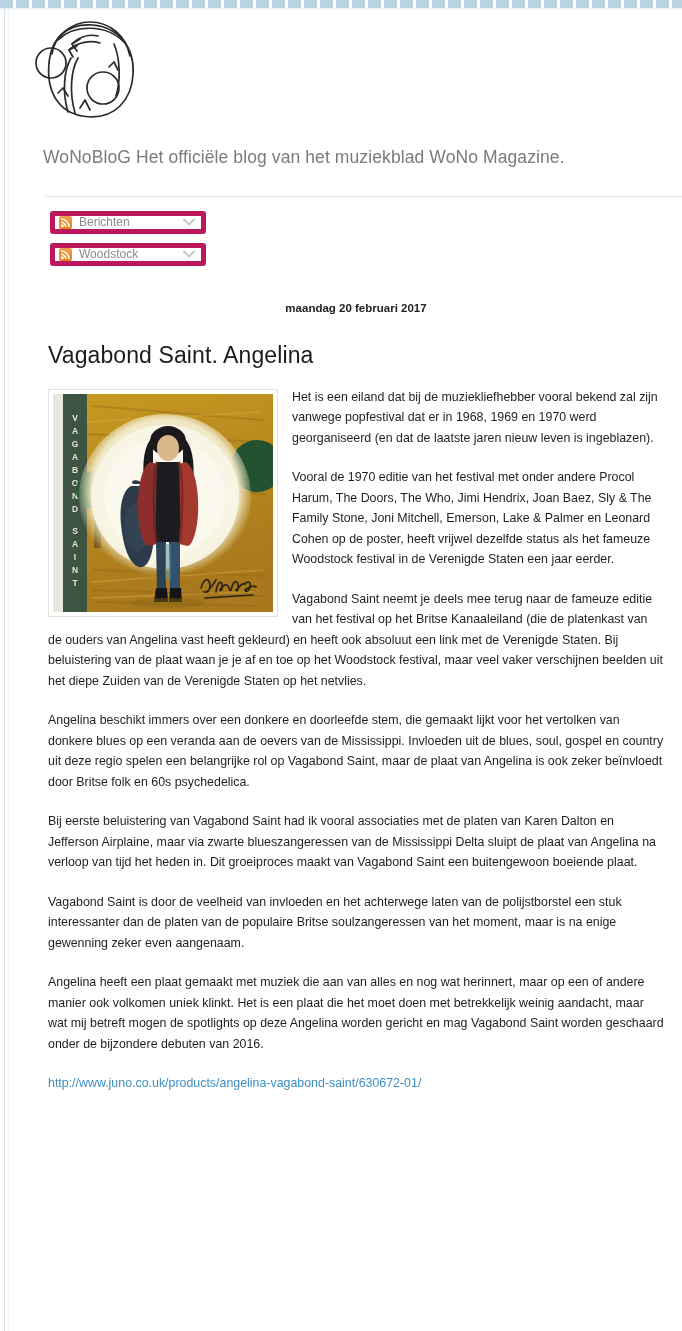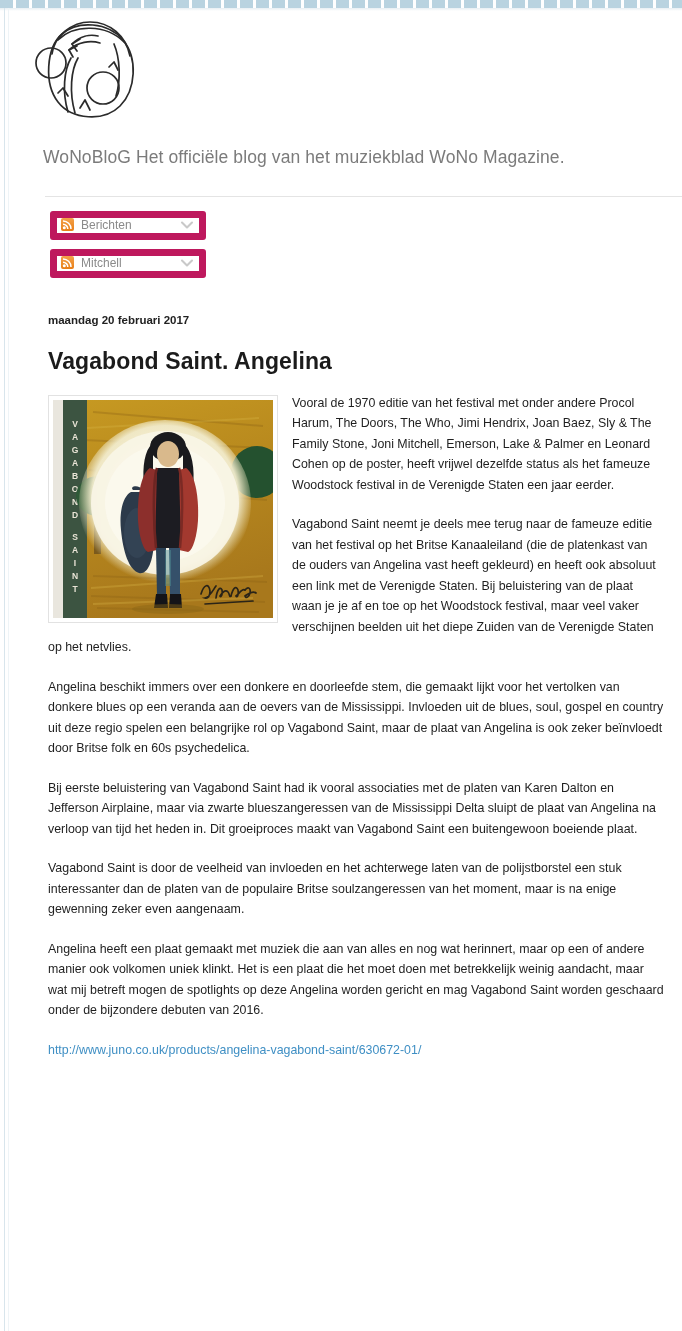--- a/index.html
+++ b/index.html
@@ -83,27 +83,27 @@
     height: 1px;
     background: #e4e4e4;
   }
 
   
   .feeds {
     padding: 14px 0 0 50px;
   }
   .feed-btn {
     width: 156px;
-    height: 29px;
+    height: 23px;
     box-sizing: border-box;
-    border: 7px solid #be185d;
+    border: 5px solid #be185d;
     border-radius: 3px;
     background: #ffffff;
     display: flex;
-    align-items: flex-start;
+    align-items: flex-end;
     padding: 0 5px 0 4px;
     margin-bottom: 9px;
     cursor: pointer;
   }
   .rss-icon {
     width: 13px;
     height: 13px;
     border-radius: 2px;
     background: linear-gradient(to bottom, #f3a24a, #e97e16);
     flex: 0 0 auto;
@@ -126,26 +126,27 @@
 
   
   .post {
     padding: 27px 18px 0 45px;
   }
   .post-date {
     font-size: 11.5px;
     font-weight: bold;
     color: #222222;
     margin: 0 0 0 3px;
+    text-align: center;
   }
   .post-title {
     font-size: 23px;
-    font-weight: 700;
+    font-weight: 400;
     color: #1b1b1b;
-    margin: 22px 0 0 3px;
+    margin: 28px 0 0 3px;
     letter-spacing: .1px;
   }
 
   .post-body {
     margin-top: 18px;
     font-size: 12.4px;
     line-height: 20.5px;
     color: #1f1f1f;
     text-align: left;
   }
@@ -233,21 +234,21 @@
     </div>
 
     <div class="feed-btn">
       <span class="rss-icon">
         <svg width="13" height="13" viewBox="0 0 13 13" aria-hidden="true">
           <circle cx="3.3" cy="9.7" r="1.5" fill="#ffffff"></circle>
           <path d="M2 6.2 A4.8 4.8 0 0 1 6.8 11" fill="none" stroke="#ffffff" stroke-width="1.5"></path>
           <path d="M2 3.0 A8 8 0 0 1 10 11" fill="none" stroke="#ffffff" stroke-width="1.5"></path>
         </svg>
       </span>
-      <span class="feed-label">Mitchell</span>
+      <span class="feed-label">Woodstock</span>
       <span class="chev">
         <svg width="14" height="14" viewBox="0 0 14 14" aria-hidden="true">
           <path d="M2 4.5 L7 9.5 L12 4.5" fill="none" stroke="#9d9d9d" stroke-width="2.1" stroke-linecap="round" stroke-linejoin="round"></path>
         </svg>
       </span>
     </div>
 
   </div>
 
   <div class="post">
@@ -344,20 +345,21 @@
           <g fill="none" stroke="#2a2418" stroke-width="1.7" stroke-linecap="round">
             <path d="M148 194 C151 184, 156 183, 157 191 C157 196, 155 199, 152 198 C157 197, 160 190, 163 186"></path>
             <path d="M163 198 C164 190, 167 186, 169 190 C170 194, 168 198, 167 196 C169 193, 172 189, 175 192 C177 194, 176 198, 178 196"></path>
             <path d="M178 196 C180 188, 183 185, 185 190 C186 195, 184 198, 183 196 C186 194, 189 188, 192 190"></path>
             <path d="M192 190 C195 186, 198 188, 197 193 C196 197, 193 199, 192 196 C195 194, 199 190, 203 193"></path>
             <path d="M152 204 L200 201"></path>
           </g>
         </svg>
       </div>
 
+      <p>Het is een eiland dat bij de muziekliefhebber vooral bekend zal zijn vanwege popfestival dat er in 1968, 1969 en 1970 werd georganiseerd (en dat de laatste jaren nieuw leven is ingeblazen).</p>
       <p>Vooral de 1970 editie van het festival met onder andere Procol Harum, The Doors, The Who, Jimi Hendrix, Joan Baez, Sly &amp; The Family Stone, Joni Mitchell, Emerson, Lake &amp; Palmer en Leonard Cohen op de poster, heeft vrijwel dezelfde status als het fameuze Woodstock festival in de Verenigde Staten een jaar eerder.</p>
       <p>Vagabond Saint neemt je deels mee terug naar de fameuze editie van het festival op het Britse Kanaaleiland (die de platenkast van de ouders van Angelina vast heeft gekleurd) en heeft ook absoluut een link met de Verenigde Staten. Bij beluistering van de plaat waan je je af en toe op het Woodstock festival, maar veel vaker verschijnen beelden uit het diepe Zuiden van de Verenigde Staten op het netvlies.</p>
       <p>Angelina beschikt immers over een donkere en doorleefde stem, die gemaakt lijkt voor het vertolken van donkere blues op een veranda aan de oevers van de Mississippi. Invloeden uit de blues, soul, gospel en country uit deze regio spelen een belangrijke rol op Vagabond Saint, maar de plaat van Angelina is ook zeker beïnvloedt door Britse folk en 60s psychedelica.</p>
       <p>Bij eerste beluistering van Vagabond Saint had ik vooral associaties met de platen van Karen Dalton en Jefferson Airplaine, maar via zwarte blueszangeressen van de Mississippi Delta sluipt de plaat van Angelina na verloop van tijd het heden in. Dit groeiproces maakt van Vagabond Saint een buitengewoon boeiende plaat.</p>
       <p>Vagabond Saint is door de veelheid van invloeden en het achterwege laten van de polijstborstel een stuk interessanter dan de platen van de populaire Britse soulzangeressen van het moment, maar is na enige gewenning zeker even aangenaam.</p>
       <p>Angelina heeft een plaat gemaakt met muziek die aan van alles en nog wat herinnert, maar op een of andere manier ook volkomen uniek klinkt. Het is een plaat die het moet doen met betrekkelijk weinig aandacht, maar wat mij betreft mogen de spotlights op deze Angelina worden gericht en mag Vagabond Saint worden geschaard onder de bijzondere debuten van 2016.</p>
       <p style="margin-bottom:0;">
         <a class="link" href="#">http://www.juno.co.uk/products/angelina-vagabond-saint/630672-01/</a>
       </p>
 

